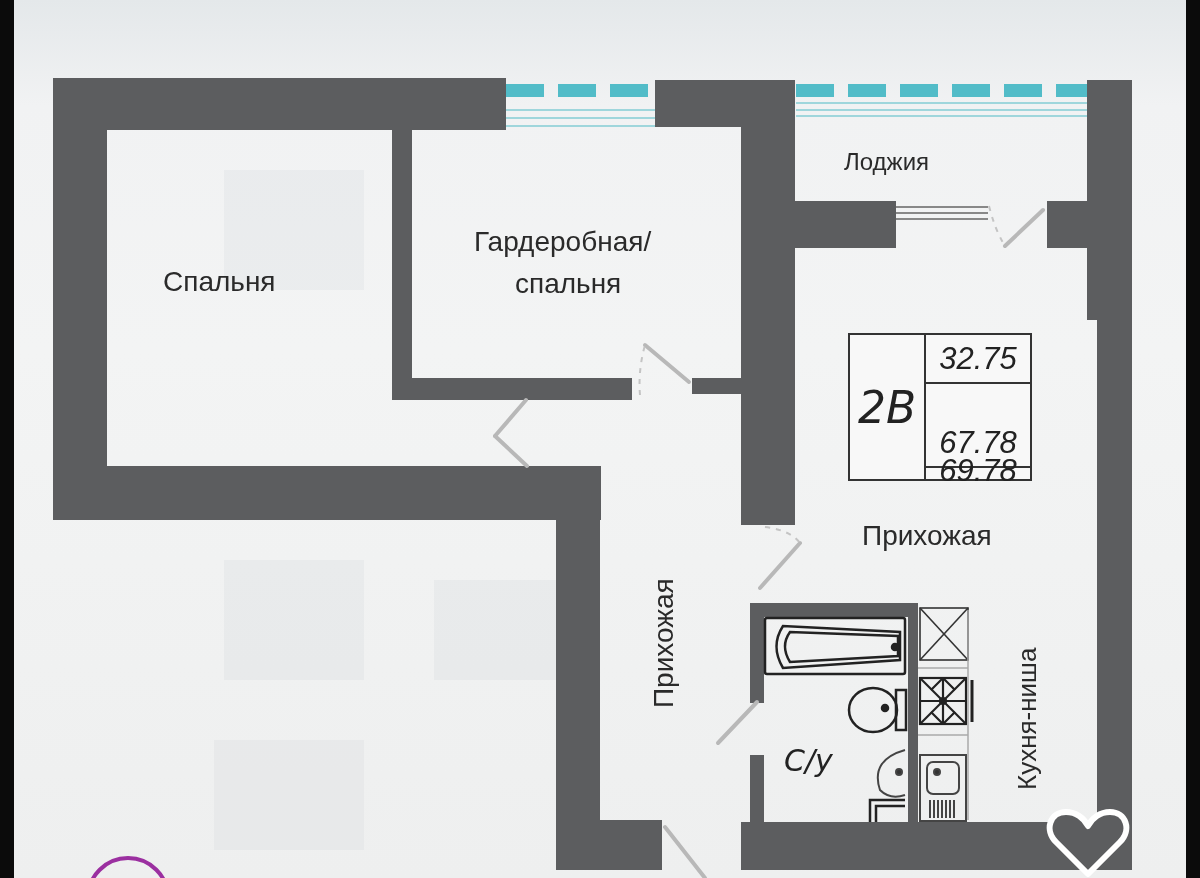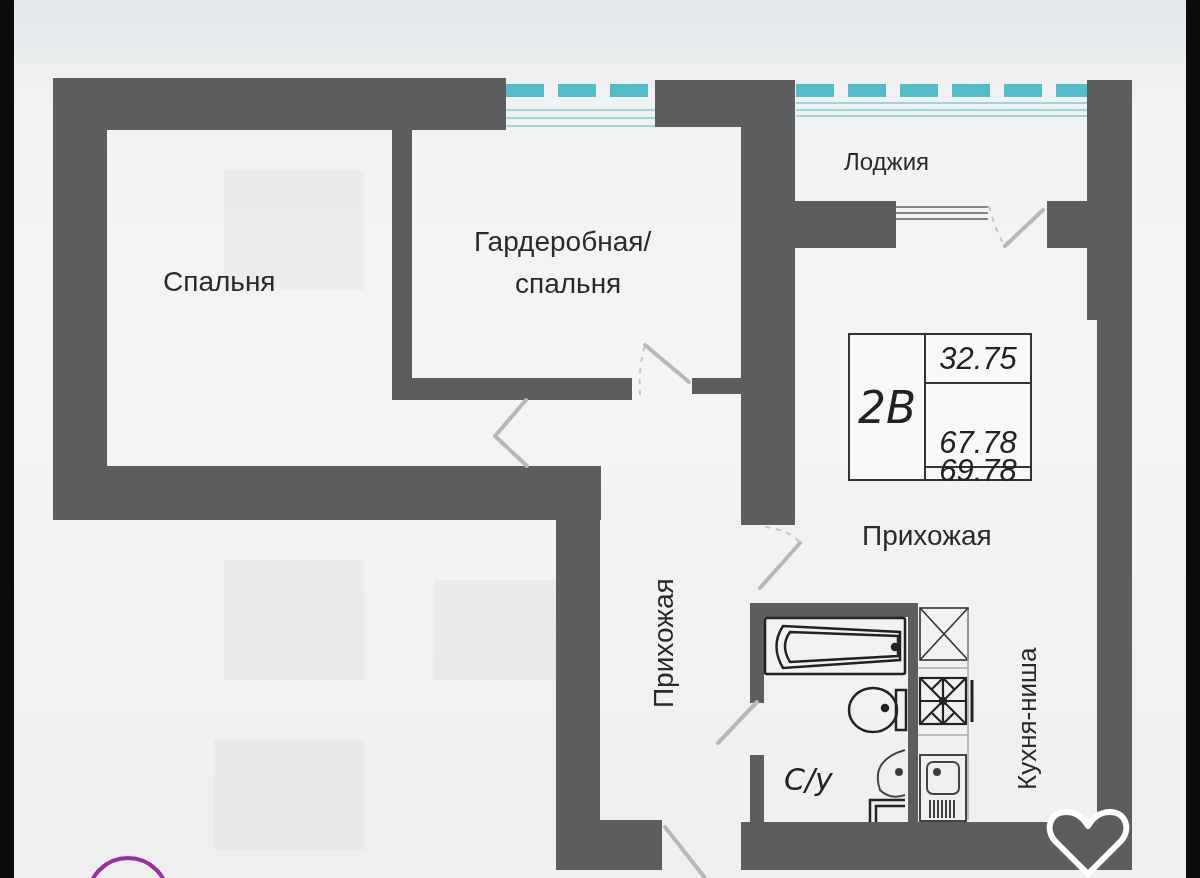--- a/index.html
+++ b/index.html
@@ -13,21 +13,21 @@
   .vert{transform-origin:left top;transform:rotate(-90deg);}
   .stamp{position:absolute;left:848px;top:333px;width:184px;height:148px;border:2px solid #333;box-sizing:border-box;background:rgba(248,248,248,0.9);}
   .stamp .code{position:absolute;left:0;top:0;width:74px;height:100%;border-right:2px solid #333;
         display:flex;align-items:center;justify-content:center;font-style:italic;font-size:44px;color:#222;
         font-family:"DejaVu Sans",sans-serif;font-weight:300;}
   .stamp .row{position:absolute;left:76px;width:104px;height:47px;display:flex;align-items:center;justify-content:center;
         font-style:italic;font-size:31px;color:#222;font-family:Liberation Sans, sans-serif;}
   .stamp .r1{top:0;border-bottom:2px solid #333;}
   .stamp .r2{top:64px;border-bottom:2px solid #333;margin-top:20px;}
   .stamp .r3{top:112px;}
-  .cu{position:absolute;left:784px;top:743px;font-style:italic;font-size:30px;color:#222;font-family:"DejaVu Sans",sans-serif;margin-top:19px;}
+  .cu{position:absolute;left:784px;top:743px;font-style:italic;font-size:30px;color:#222;font-family:"DejaVu Sans",sans-serif;}
   .heart{position:absolute;left:1046px;top:808px;width:84px;height:70px;}
   .story{position:absolute;left:86px;top:856px;width:84px;height:84px;border-radius:50%;
          border:4px solid #9b2fa0;box-sizing:border-box;}
 </style>
 </head>
 <body>
 
 <div class="sheet">
   <div class="ghost" style="left:210px;top:170px;width:140px;height:120px;"></div>
   <div class="ghost" style="left:210px;top:560px;width:140px;height:120px;"></div>

